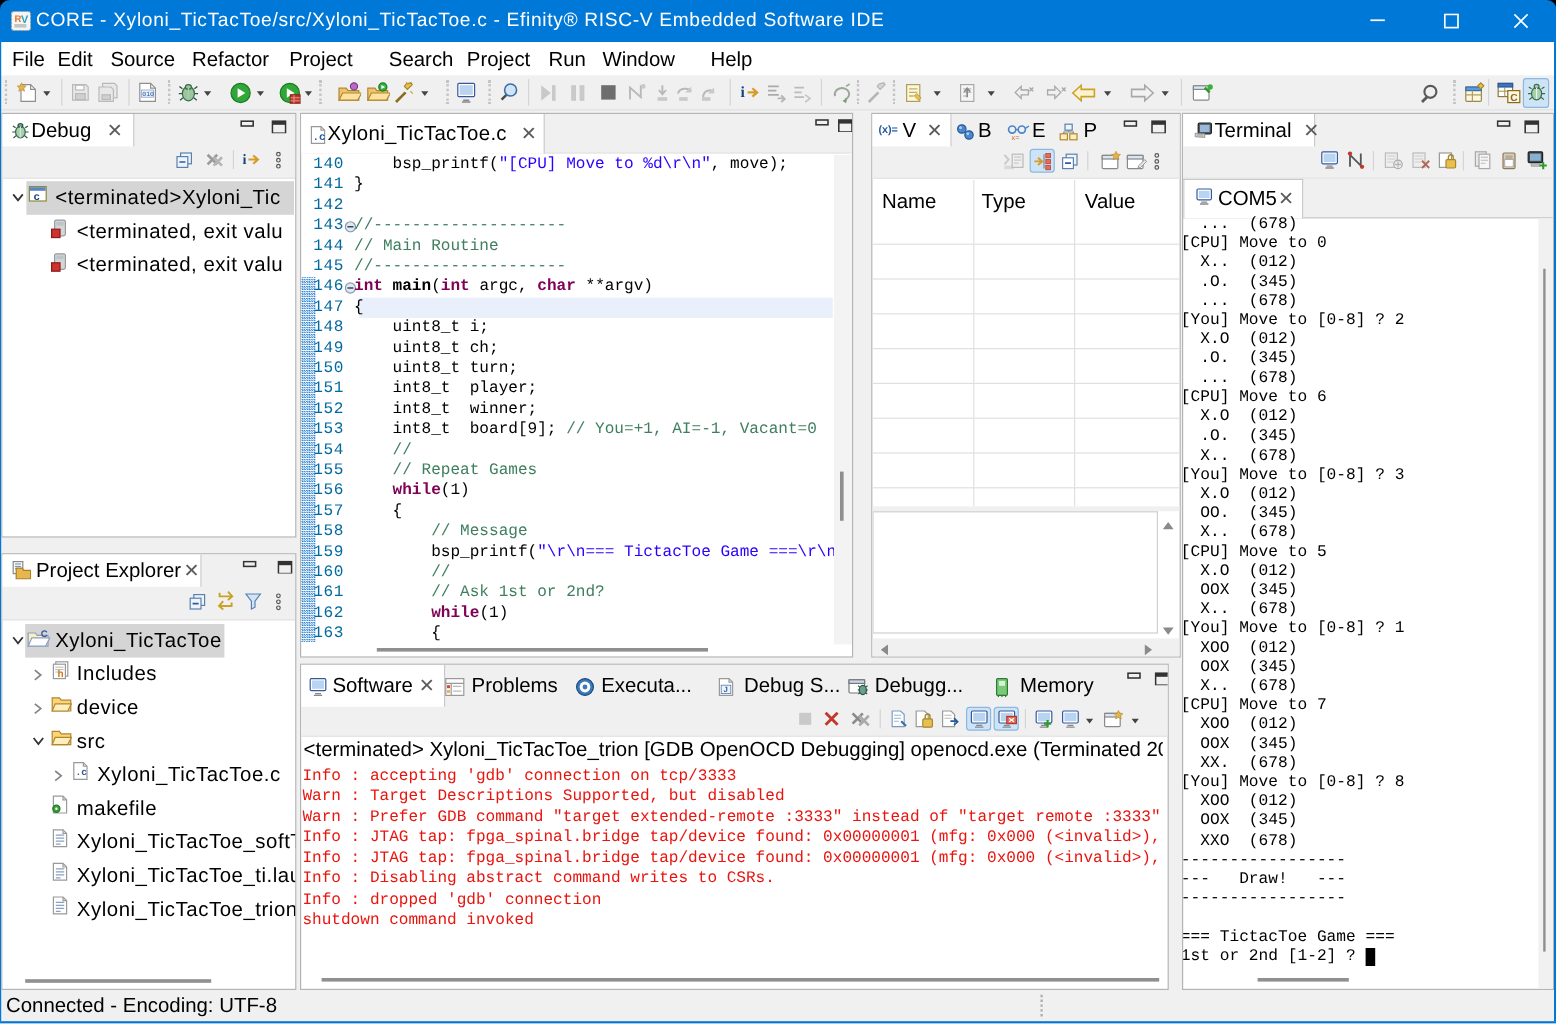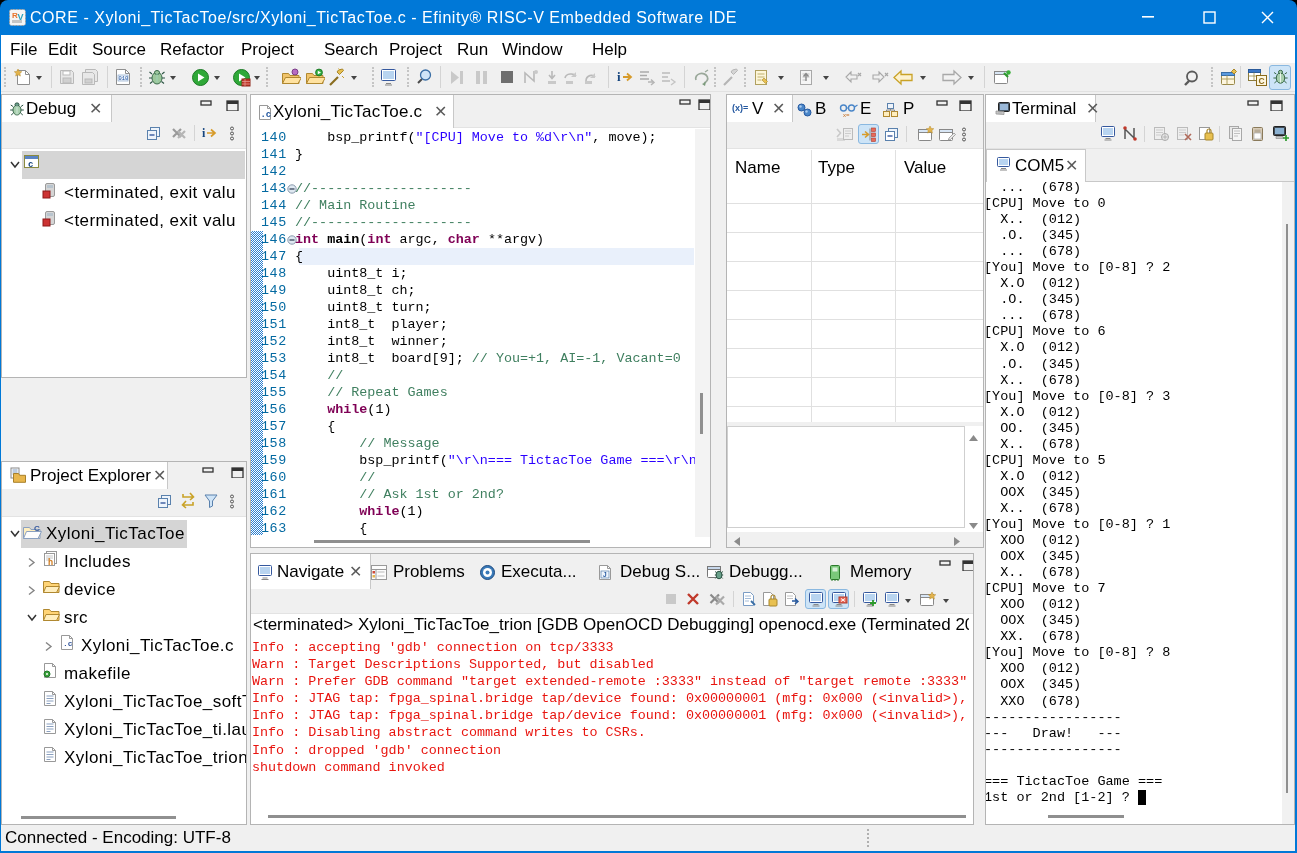--- a/index.html
+++ b/index.html
@@ -244,21 +244,21 @@
       <ellipse cx="8.5" cy="4" rx="2" ry="1.7" fill="#a8cfae" stroke="#3a6a4a"></ellipse>
       <path d="M4.3 6 L2 4.5 M4.3 10 H1.4 M4.8 13 L2.4 15 M12.7 6 L15 4.5 M12.7 10 H15.6 M12.2 13 L14.6 15" stroke="#3a6a4a" stroke-width="1"></path>
       <path d="M8.5 5.2 v9.3" stroke="#e8f5ec" stroke-width="1"></path>
     </svg>
 </div>
 
 <div class="abs" style="left:0;top:35px;width:1px;height:816px;background:#0078d7"></div>
 <div class="abs" style="left:1295px;top:35px;width:2px;height:816px;background:#0078d7"></div>
 <div class="abs" style="left:0;top:851px;width:1297px;height:2px;background:#0078d7"></div>
 
-<div class="panel" id="debugpanel" style="left:1px;top:94px;width:246px;height:284px">
+<div class="panel" id="debugpanel" style="left:1px;top:94px;width:246px;height:354px">
   <div class="phead" style="height:54px"></div>
   <div class="vtab" style="left:0;top:0;width:110px;height:27px"></div>
   <svg style="left:7px;top:6px" width="16" height="16" viewBox="0 0 16 16">
       <ellipse cx="8" cy="9" rx="4" ry="5" fill="#a8cfae" stroke="#3a6a4a"></ellipse>
       <ellipse cx="8" cy="3.5" rx="2" ry="1.6" fill="#69a08a" stroke="#2c5444"></ellipse>
       <path d="M4 5.5 L1.8 4 M4 9 H1.2 M4.5 12 L2.2 14 M12 5.5 L14.2 4 M12 9 H14.8 M11.5 12 L13.8 14" stroke="#2c5444" stroke-width="1"></path>
       <path d="M8 4.5 v9" stroke="#d0e8da" stroke-width="1"></path>
     </svg>
   <span class="abs" style="left:24px;top:4px">Debug</span>
   <span class="abs x" style="left:87px;top:4px">✕</span>
@@ -300,20 +300,21 @@
   <svg style="left:40px;top:87px" width="15" height="17" viewBox="0 0 15 17">
       <rect x="3.5" y="1.5" width="9" height="13" rx="1.5" fill="#d5d5d5" stroke="#9a9a9a"></rect>
       <rect x="5" y="3" width="6" height="3" fill="#b8c4ce"></rect>
       <rect x="1" y="9" width="7" height="7" fill="#cc3333" stroke="#8e1818"></rect>
     </svg>
   <svg style="left:40px;top:115px" width="15" height="17" viewBox="0 0 15 17">
       <rect x="3.5" y="1.5" width="9" height="13" rx="1.5" fill="#d5d5d5" stroke="#9a9a9a"></rect>
       <rect x="5" y="3" width="6" height="3" fill="#b8c4ce"></rect>
       <rect x="1" y="9" width="7" height="7" fill="#cc3333" stroke="#8e1818"></rect>
     </svg>
+  <div class="abs" style="left:44px;top:56px;line-height:28px;letter-spacing:0.45px;white-space:nowrap">&lt;terminated&gt;Xyloni_Tic</div>
   <div class="abs" style="left:62px;top:84px;line-height:28px;letter-spacing:0.45px;white-space:nowrap">&lt;terminated, exit valu</div>
   <div class="abs" style="left:62px;top:112px;line-height:28px;letter-spacing:0.45px;white-space:nowrap">&lt;terminated, exit valu</div>
   <div class="abs" style="left:20px;top:352px;width:86px;height:3px;background:#909090"></div>
 </div>
 
 <div class="panel" id="pexp" style="left:1px;top:461px;width:246px;height:364px">
   <div class="phead" style="height:55px"></div>
   <div class="vtab" style="left:0;top:0;width:166px;height:27px"></div>
   <svg style="left:7px;top:5px" width="17" height="17" viewBox="0 0 17 17">
       <rect x="2" y="1" width="8" height="10" fill="#fff" stroke="#888"></rect>
@@ -606,21 +607,21 @@
 </div>
 
 <div class="panel" id="console" style="left:250px;top:553px;width:724px;height:272px">
   <div class="phead" style="height:60px"></div>
   <div class="vtab" style="left:0;top:0;width:120px;height:35px"></div>
   <svg style="left:5px;top:10px" width="18" height="17" viewBox="0 0 18 17">
       <rect x="2.5" y="1.5" width="13" height="10" rx="1" fill="#fff" stroke="#35589e"></rect>
       <rect x="4" y="3" width="10" height="7" fill="#b8d4f0"></rect>
       <path d="M6.5 14 h5 M5.5 15.5 h7" stroke="#888" stroke-width="1.2"></path>
     </svg>
-  <span class="abs" style="left:26px;top:8px">Navigate</span>
+  <span class="abs" style="left:26px;top:8px">Software</span>
   <span class="abs x" style="left:98px;top:8px">✕</span>
   <svg style="left:119px;top:10px" width="18" height="17" viewBox="0 0 18 17">
       <rect x="1.5" y="1.5" width="15" height="14" fill="#fdfdfd" stroke="#999"></rect>
       <path d="M1.5 5.5h15M6 5.5v10" stroke="#999"></path>
       <rect x="2.5" y="7" width="2.5" height="2.5" fill="#d04a3a"></rect>
       <rect x="2.5" y="11" width="2.5" height="2.5" fill="#e8b64c"></rect>
       <path d="M7.5 8h7M7.5 12h7" stroke="#bbb"></path>
     </svg>
   <span class="abs" style="left:142px;top:8px">Problems</span>
   <svg style="left:228px;top:10px" width="17" height="17" viewBox="0 0 17 17">

